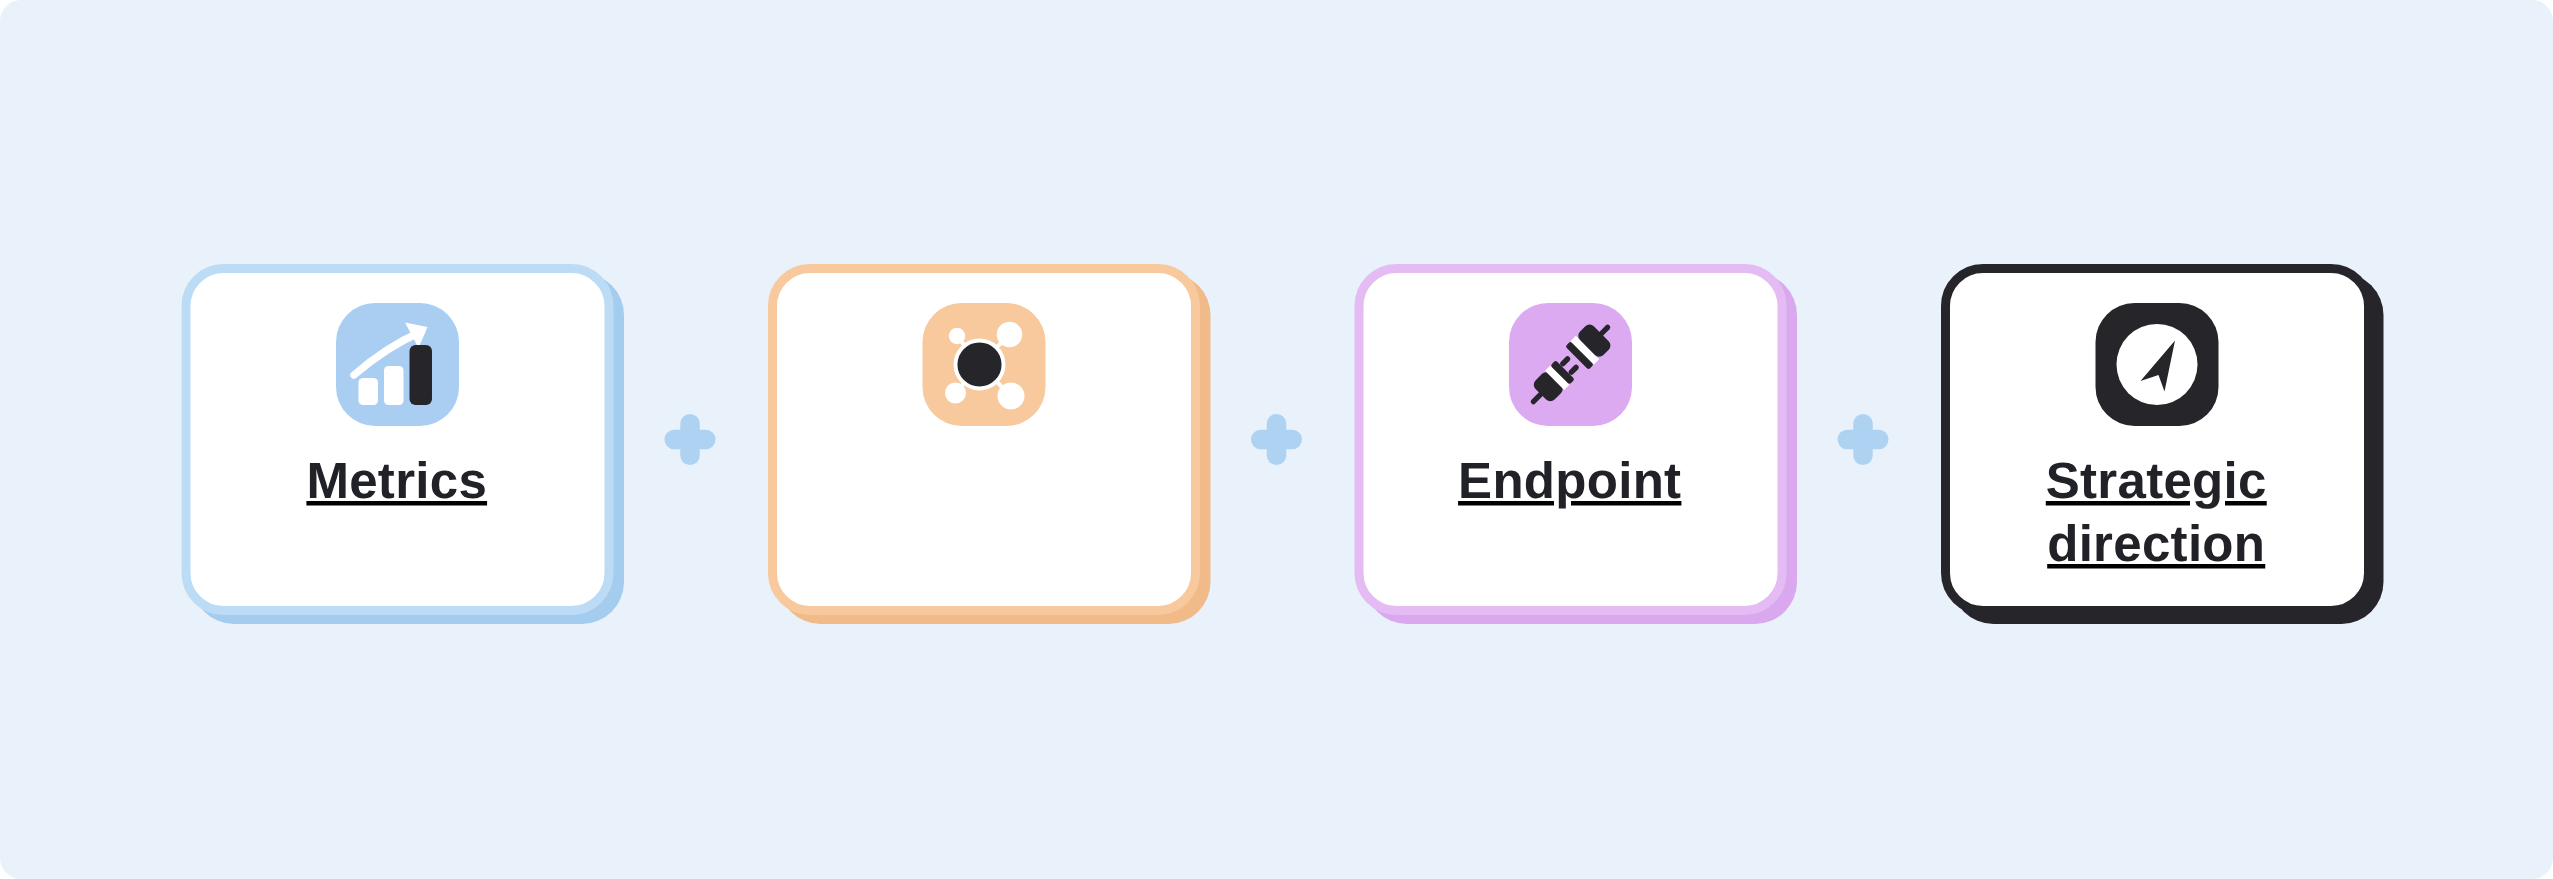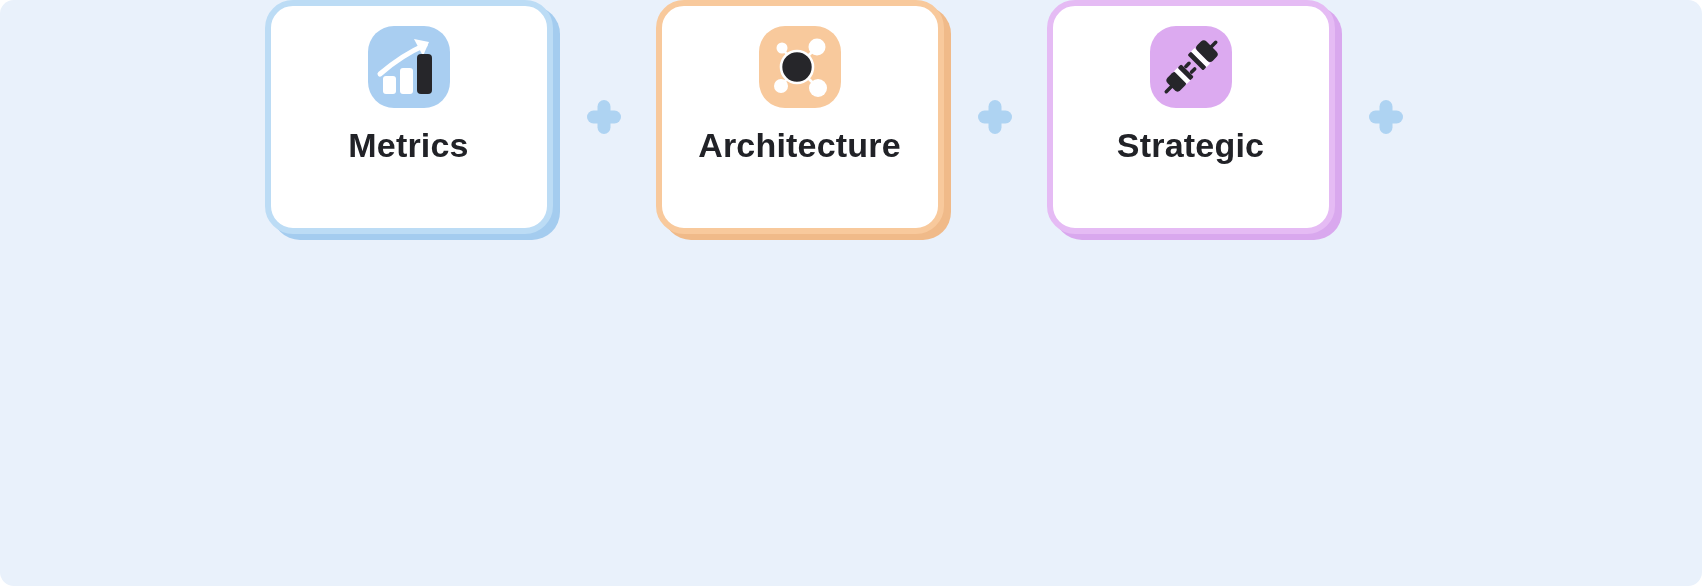--- a/index.html
+++ b/index.html
@@ -5,22 +5,23 @@
   html,body{margin:0;padding:0;}
   body{
     width:1702px;height:586px;
     background:#ffffff;
     font-family:"Liberation Sans","DejaVu Sans",sans-serif;
     overflow:hidden;
   }
   .canvas{
     width:1702px;height:586px;
     border-radius:14px;
-    display:flex;align-items:flex-start;justify-content:center;
+    display:flex;align-items:center;justify-content:center;
     box-sizing:border-box;
+    text-decoration:underline;
   }
   .flow-row{
     display:flex;align-items:center;
   }
   .card{
     width:288px;height:234px;
     box-sizing:border-box;
     background:#ffffff;
     border:6px solid var(--accent);
     border-radius:28px;
@@ -98,24 +99,20 @@
               <line x1="38" y1="41" x2="59" y2="62"></line>
             </g>
             <circle cx="23" cy="22" r="5.5" fill="#ffffff"></circle>
             <circle cx="58" cy="21" r="8.5" fill="#ffffff"></circle>
             <circle cx="22" cy="60" r="7" fill="#ffffff"></circle>
             <circle cx="59" cy="62" r="9" fill="#ffffff"></circle>
             <circle cx="38" cy="41" r="16" fill="#26262a" stroke="#ffffff" stroke-width="2.6"></circle>
           </svg>
         </span>
       </div>
-      <div class="card-label">
-        <div>Architecture</div>
-        <div></div>
-      </div>
     </div>
 
     <div class="connector">
       <span>
         <svg width="40" height="40" viewBox="0 0 40 40">
           <g class="plus-fill" fill="#aed3f2">
             <rect x="3" y="13.5" width="34" height="13" rx="6.5"></rect>
             <rect x="13.5" y="3" width="13" height="34" rx="6.5"></rect>
           </g>
         </svg>
@@ -135,30 +132,44 @@
               <rect x="36" y="43.2" width="8" height="3.6" rx="1.8" fill="#26262a"></rect>
               <rect x="47" y="30" width="5" height="22" rx="1.5" fill="#26262a"></rect>
               <rect x="52" y="30" width="5" height="22" fill="#ffffff"></rect>
               <rect x="57" y="30" width="13" height="22" rx="4" fill="#26262a"></rect>
               <line x1="69" y1="41" x2="76" y2="41" stroke="#26262a" stroke-width="3.5" stroke-linecap="round"></line>
             </g>
           </svg>
         </span>
       </div>
       <div class="card-label">
-        <div>Strategic</div>
+        <div>Endpoint</div>
       </div>
     </div>
 
     <div class="connector">
       <span>
         <svg width="40" height="40" viewBox="0 0 40 40">
           <g class="plus-fill" fill="#aed3f2">
             <rect x="3" y="13.5" width="34" height="13" rx="6.5"></rect>
             <rect x="13.5" y="3" width="13" height="34" rx="6.5"></rect>
           </g>
         </svg>
       </span>
     </div>
 
+    <div class="card" style="--accent: #26262a; --icon-bg: #26262a; --shadow: #26262a;">
+      <div class="icon-tile">
+        <span>
+          <svg width="82" height="82" viewBox="0 0 82 82">
+            <circle cx="41" cy="41" r="27" fill="#ffffff"></circle>
+            <path d="M53 25 L30 52 L42 48 L46 59 Z" fill="#26262a"></path>
+          </svg>
+        </span>
+      </div>
+      <div class="card-label">
+        <div>Strategic</div>
+        <div>direction</div>
+      </div>
+    </div>
 
   </div>
 </div>
 
 </body></html>

